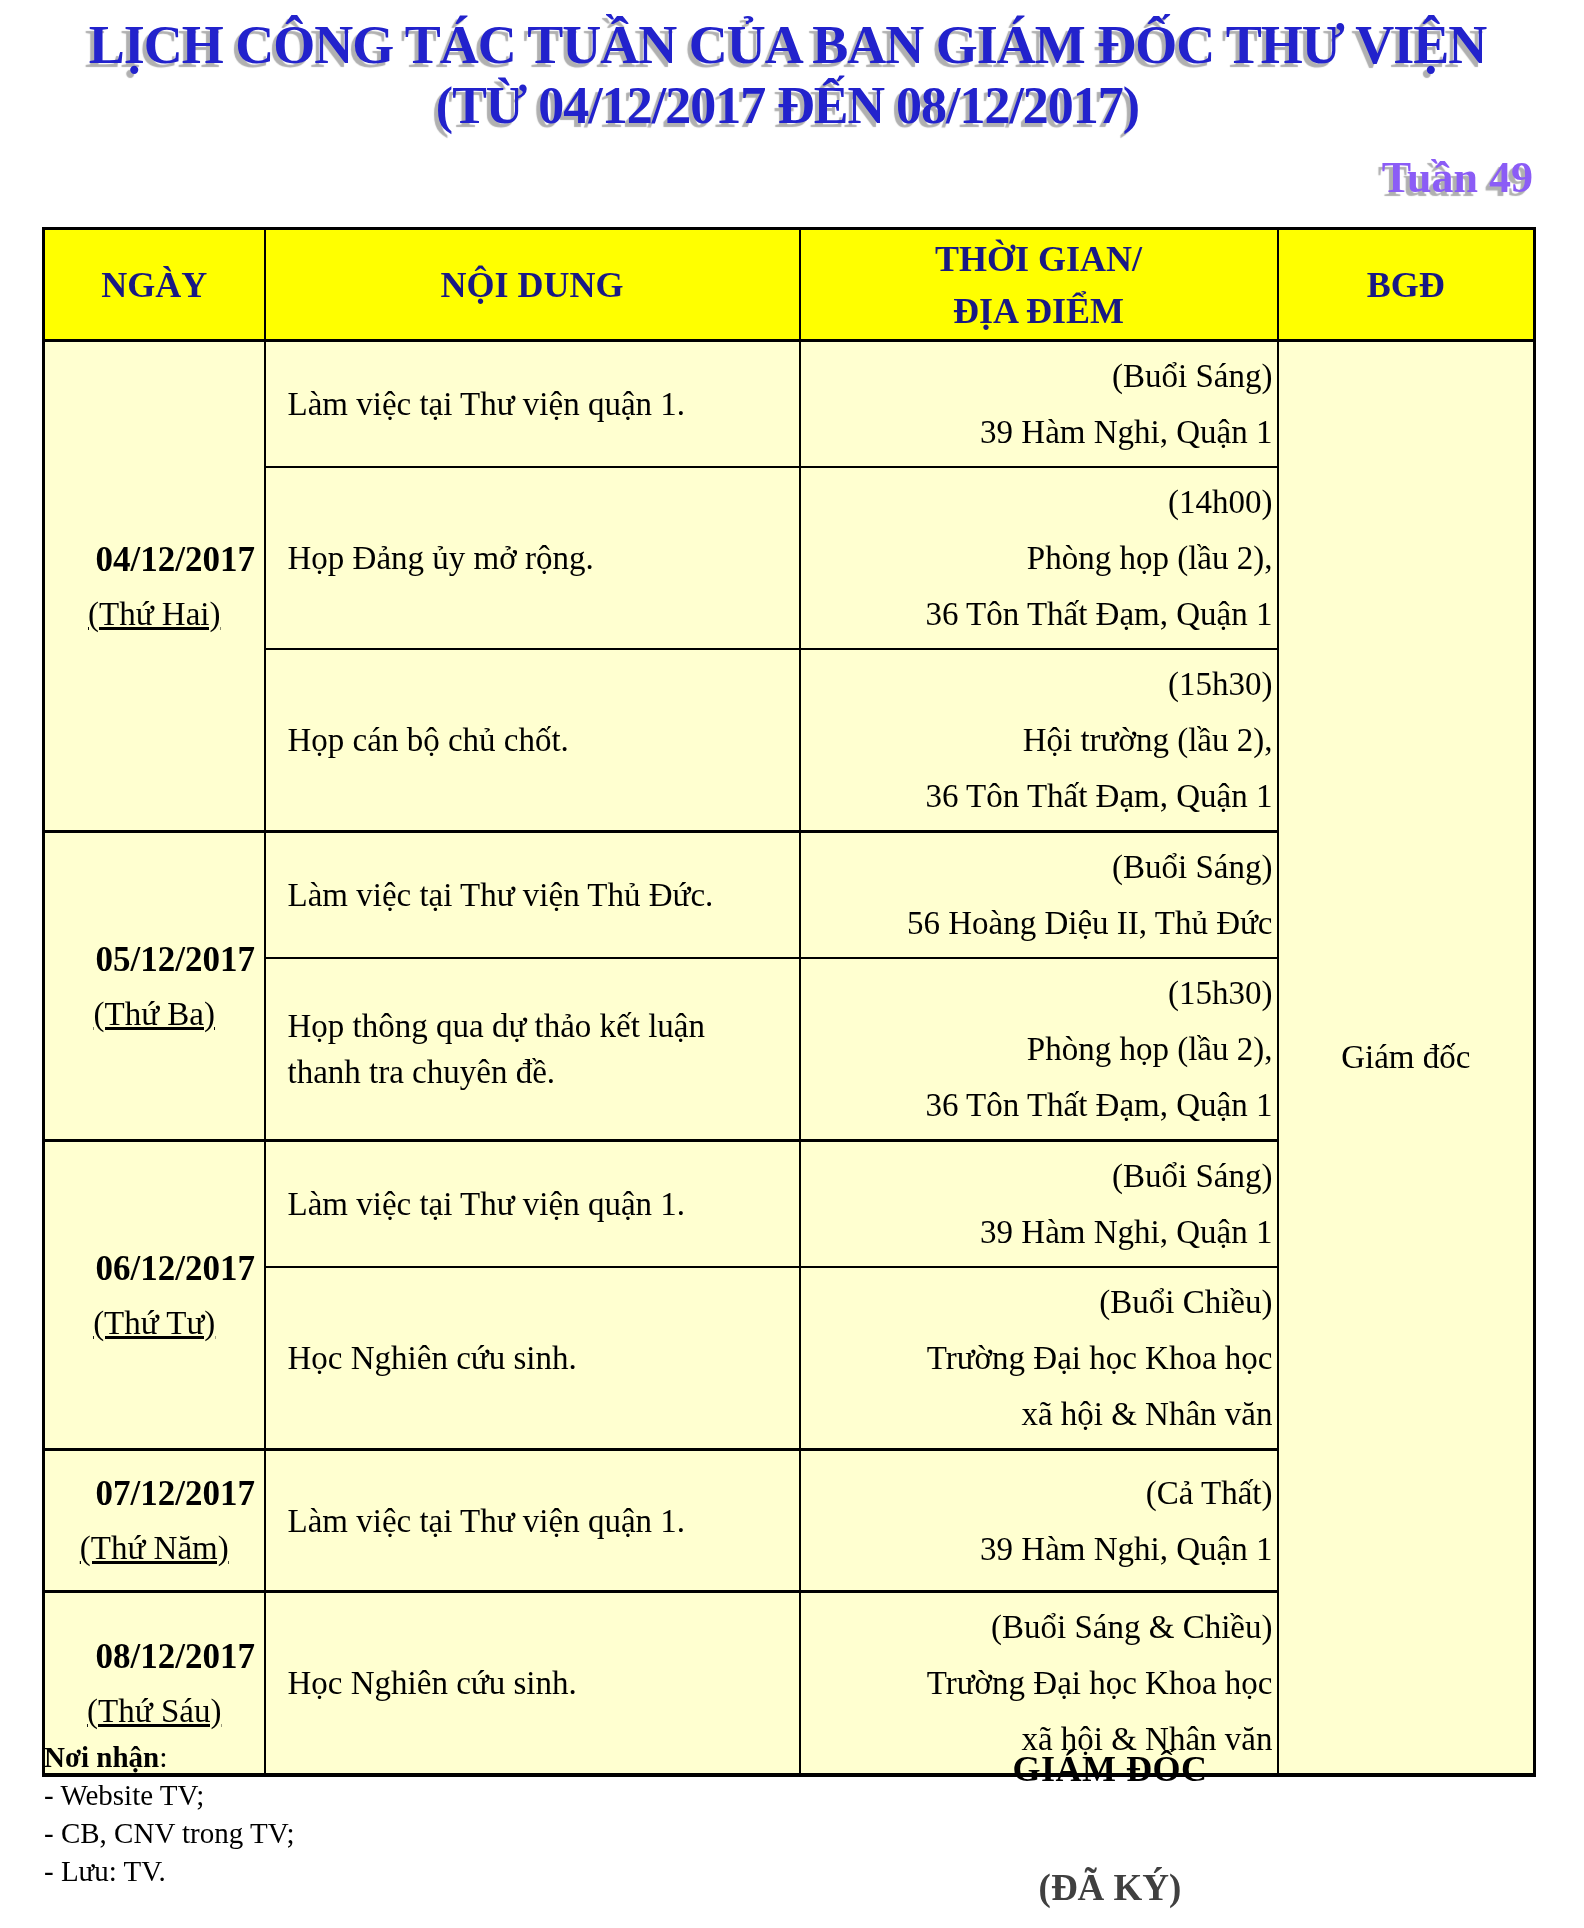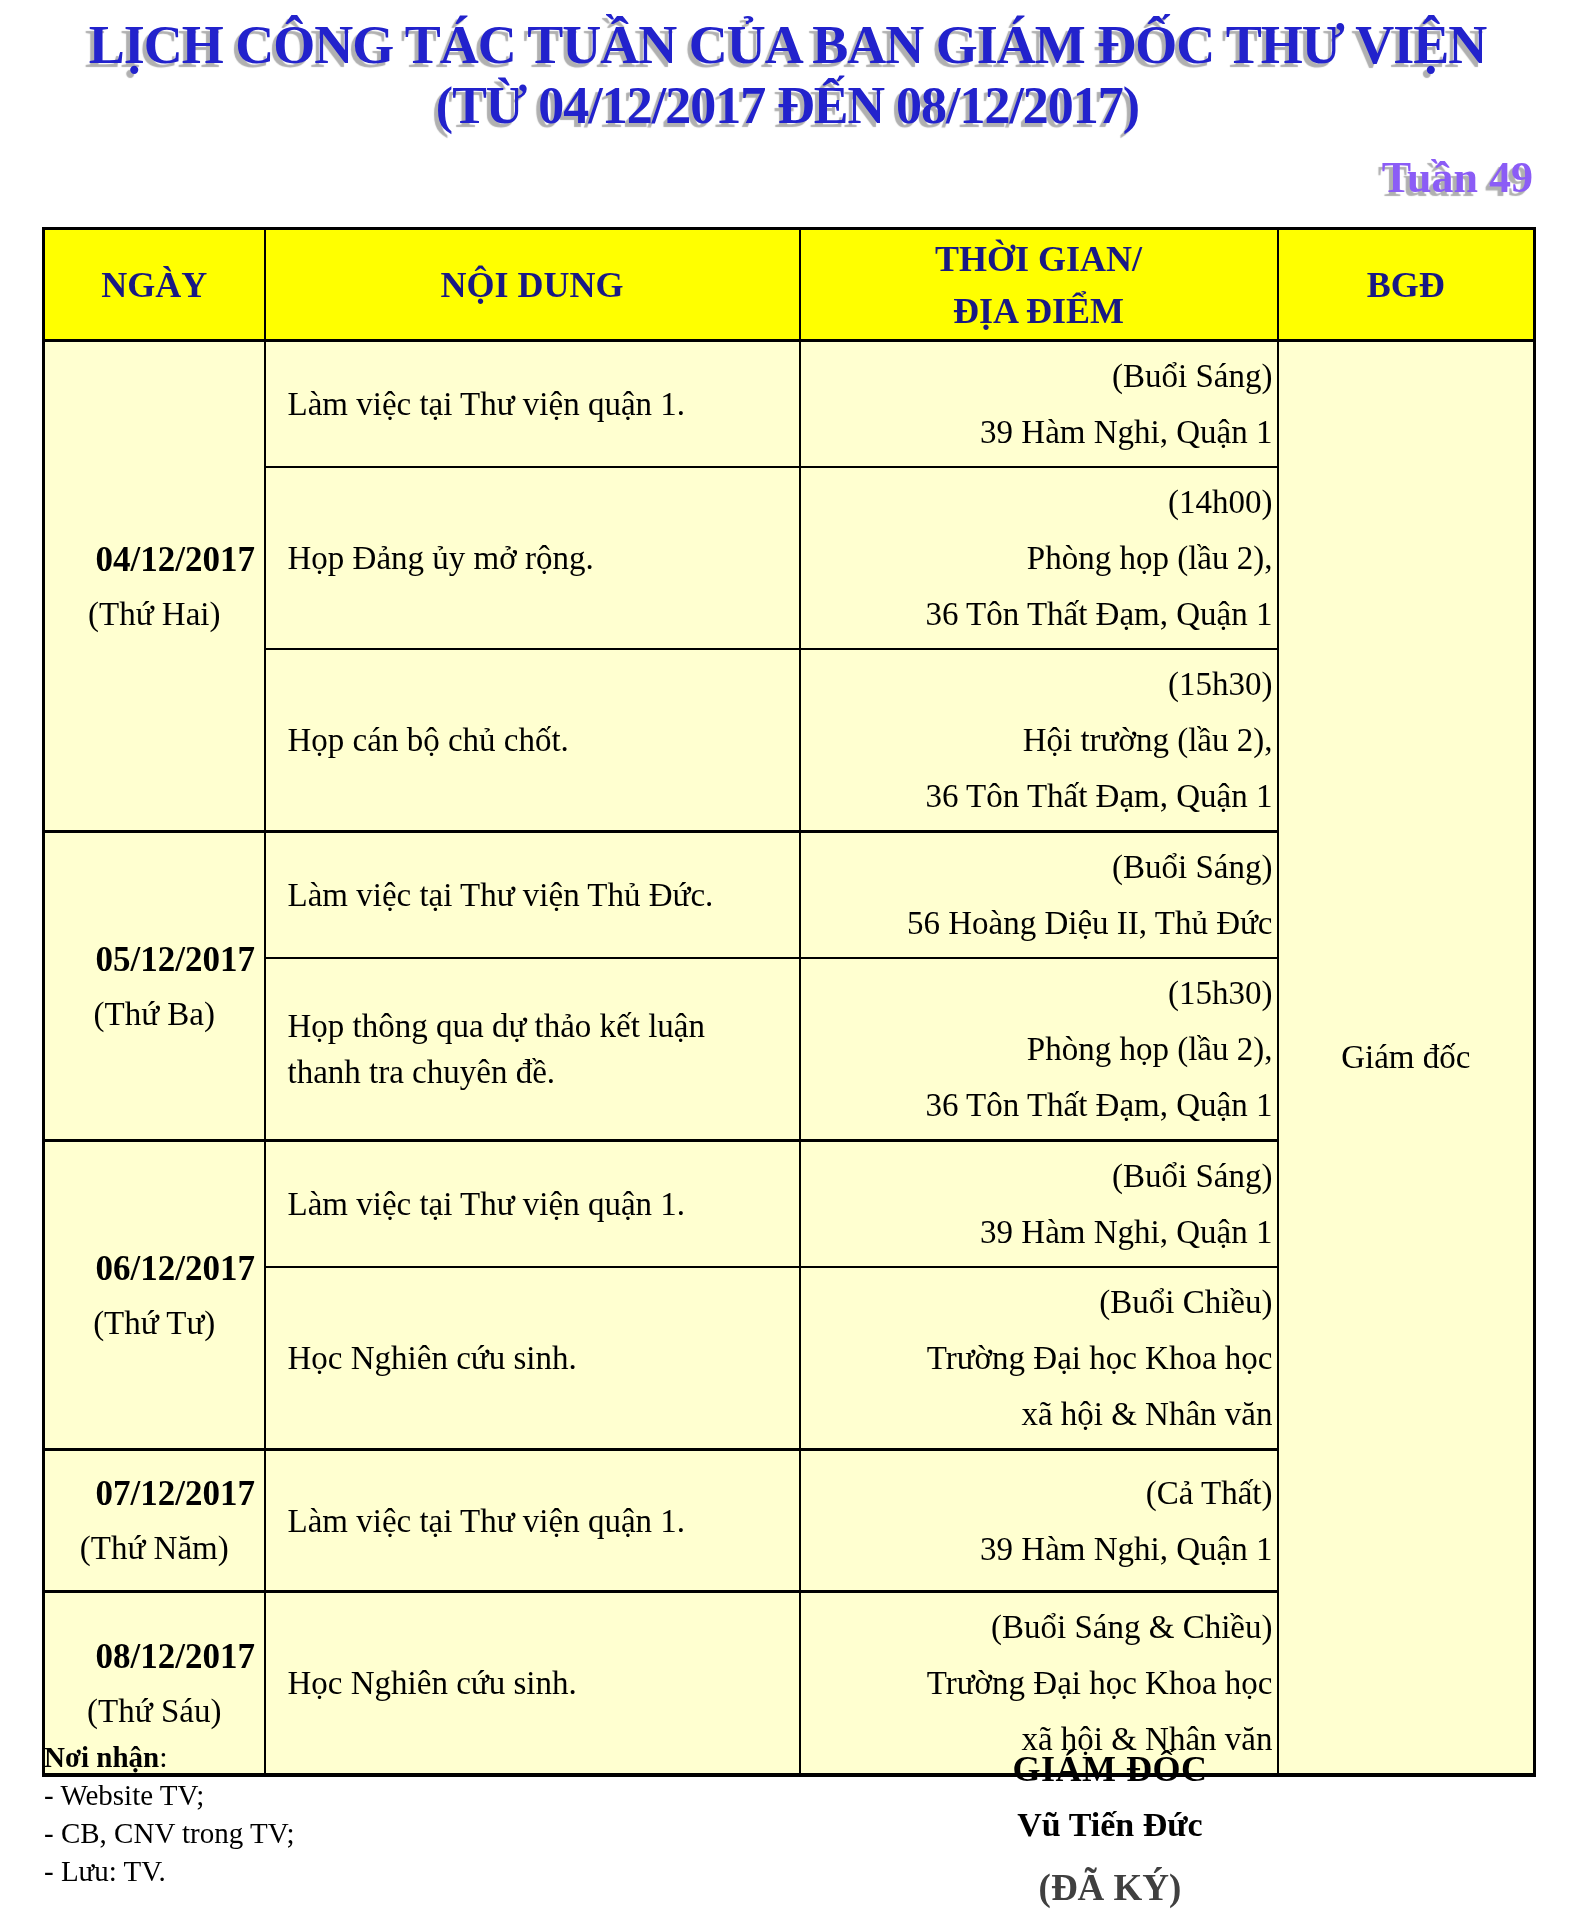--- a/index.html
+++ b/index.html
@@ -30,21 +30,21 @@
   .sched { border:3px solid #000; border-bottom-width:4px; }
   .sched thead th {
     background:#FFFF00; color:#191983; font-weight:bold; font-size:36px;
     text-align:center; vertical-align:middle; height:112px; line-height:52px;
     border-bottom:3px solid #000;
   }
   .sched tbody td { background:#FFFFD0; font-size:33px; vertical-align:middle; }
   .sched tr.day-start > td { border-top:3px solid #000; }
   .date-cell { text-align:center; }
   .date-cell .date { font-weight:bold; font-size:35px;padding-left:42px; }
-  .date-cell .weekday { font-size:33px; margin-top:16px; }
+  .date-cell .weekday { font-size:33px; margin-top:16px;text-decoration:underline; }
   .content-cell { text-align:left; padding:10px 16px 10px 22px; line-height:46px; }
   .time-cell { text-align:right; line-height:56px; padding:6px 4px; }
   .bgd-cell { text-align:center; }
 
   
   .footer-right { position:absolute; left:660px; width:900px; text-align:center; }
   .f-place { top:1692px; font-size:33px; }
   .f-place .bold-part { font-weight:bold; }
   .f-director { top:1748px; font-size:36px; font-weight:bold; letter-spacing:0.5px; }
   .f-name { top:1806px; font-size:34px; font-weight:bold; }
@@ -175,21 +175,20 @@
         <td class="time-cell">
           <span style="display:block">(Buổi Sáng &amp; Chiều)</span>
           <span style="display:block">Trường Đại học Khoa học</span>
           <span style="display:block">xã hội &amp; Nhân văn</span>
         </td>
       </tr>
     </tbody>
   </table>
 
   <div class="footer-right f-director">GIÁM ĐỐC</div>
-  <div class="footer-right f-name">Vũ Tiến Đức</div>
   <div class="footer-right f-signed">(ĐÃ KÝ)</div>
 
   <div class="footer-left">
     <div><span class="noi-nhan">Nơi nhận</span><span>:</span></div>
     <div class="recip">- Website TV;</div>
     <div class="recip">- CB, CNV trong TV;</div>
     <div class="recip">- Lưu: TV.</div>
   </div>
 
 </div>

